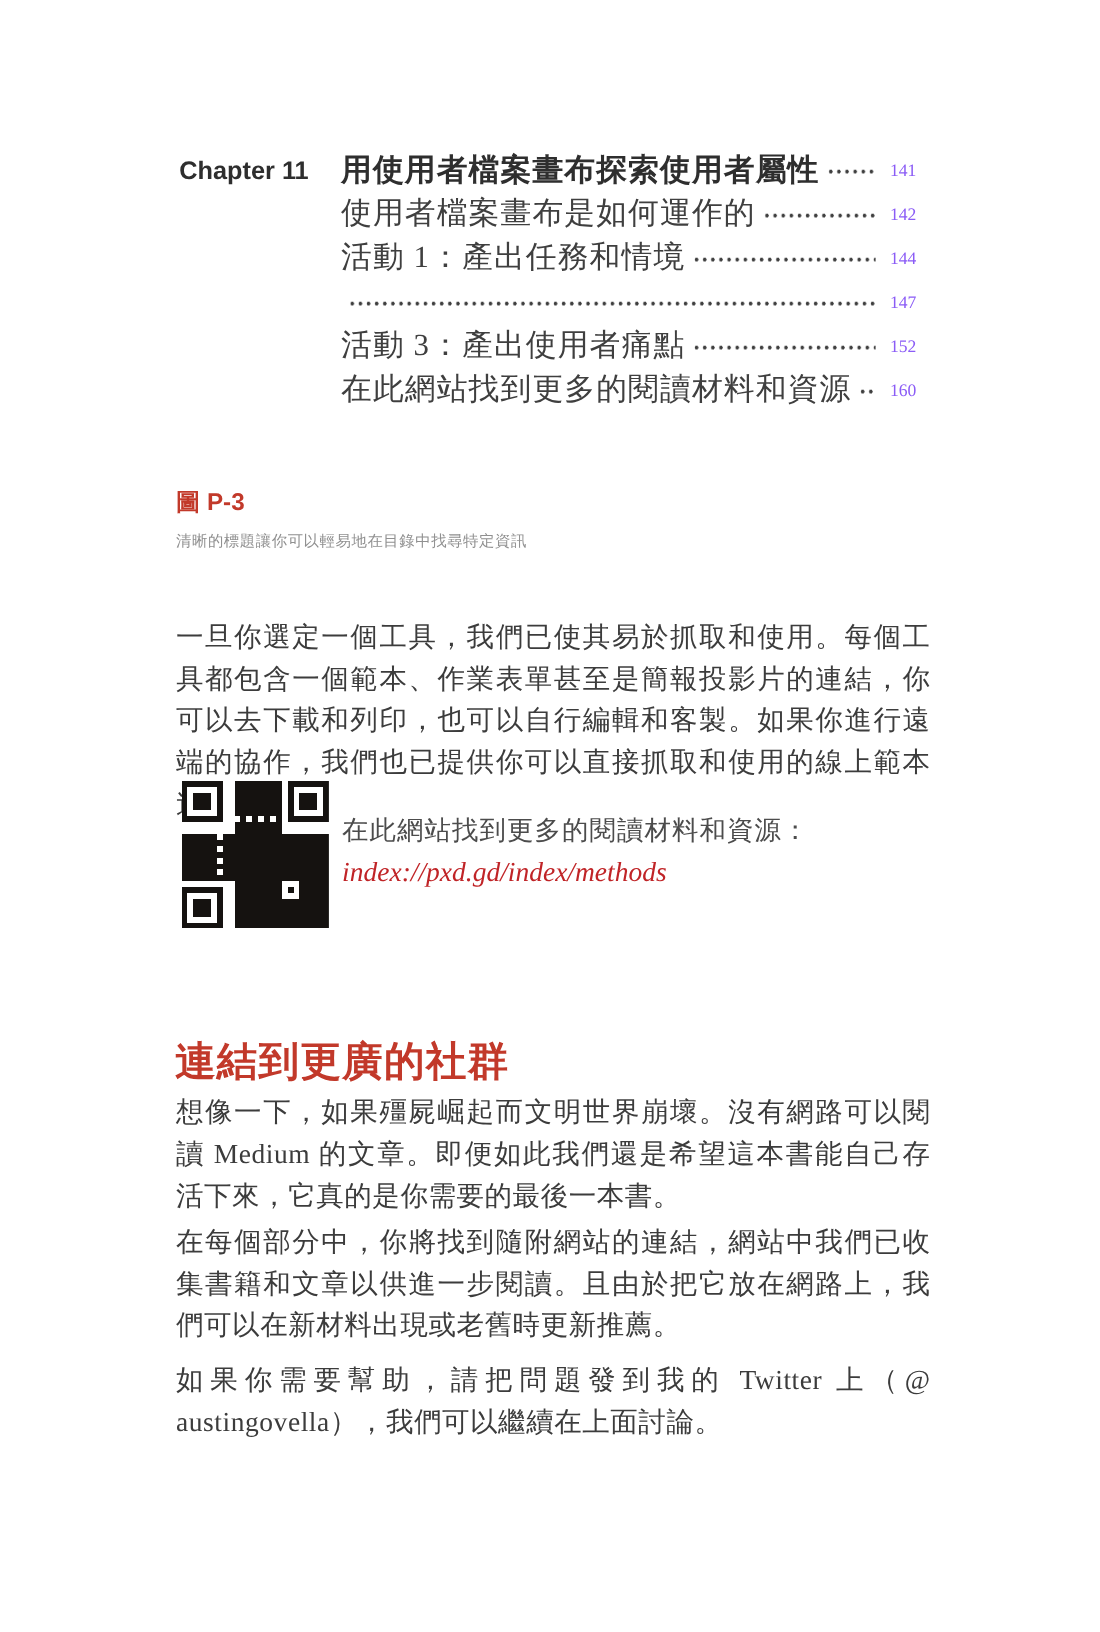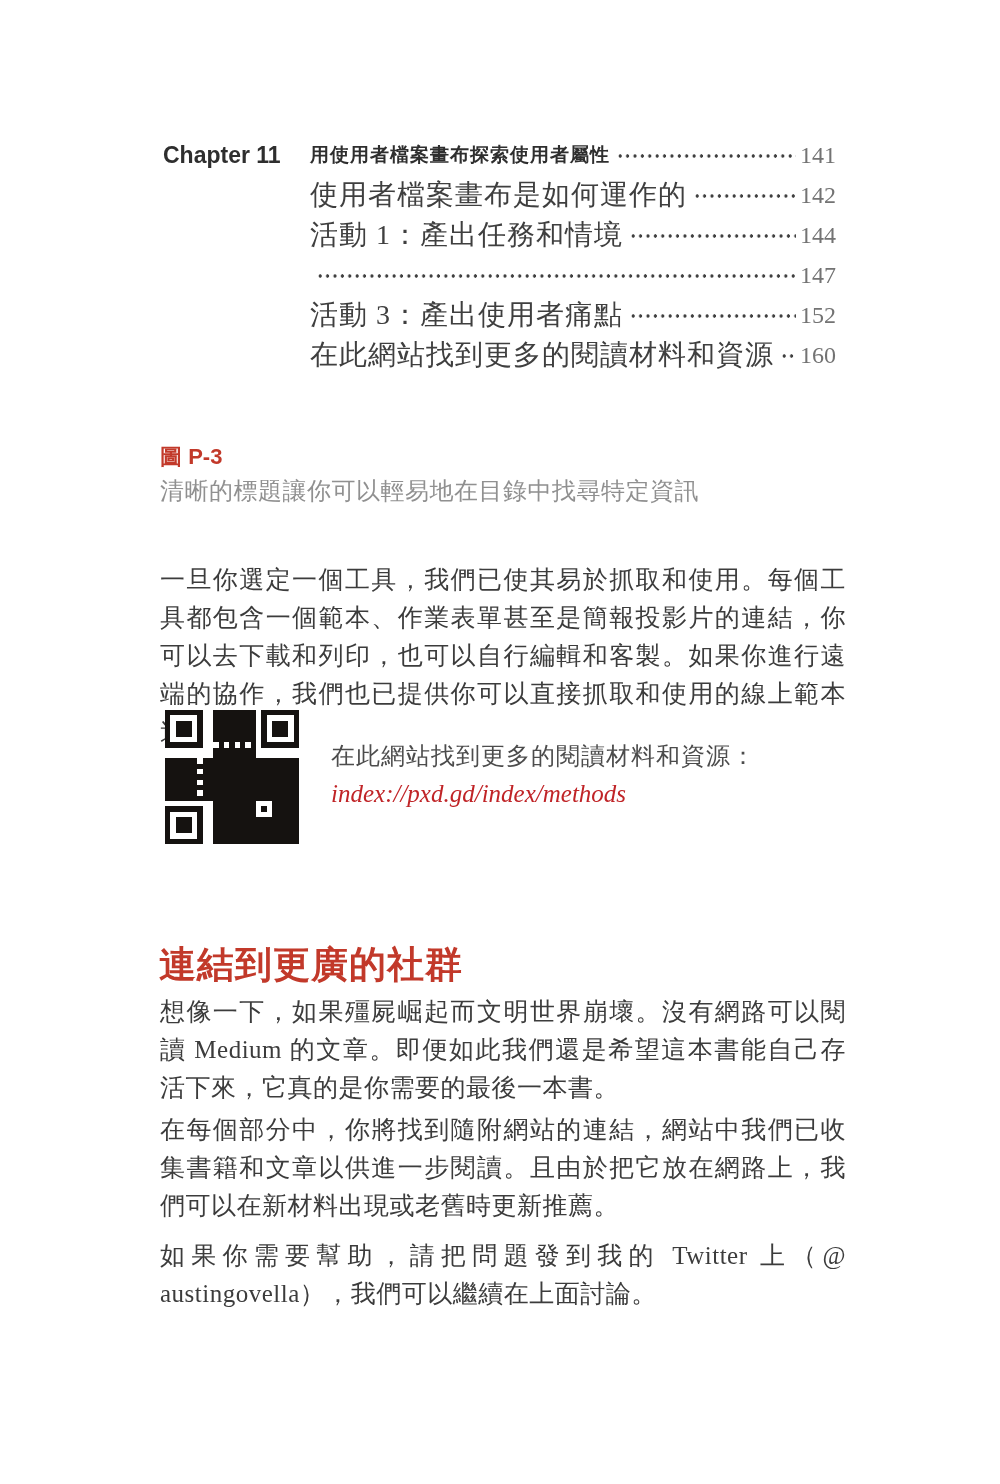--- a/index.html
+++ b/index.html
@@ -8,41 +8,41 @@
   .abs{position:absolute;}
 
   
   .toc{left:163px;top:129px;width:679px;}
   .toc-row{display:flex;align-items:flex-end;height:40px;}
   .toc-chapter{font-family:"Liberation Sans","DejaVu Sans",sans-serif;
                font-weight:bold;font-size:23px;color:#2e2e2e;width:147px;
                flex:none;line-height:28px;}
   .toc-title{font-size:28px;line-height:28px;color:#3f3f3f;letter-spacing:1px;flex:none;}
   .toc-row.lv1 .toc-title{font-family:"Liberation Sans","DejaVu Sans",sans-serif;
-               font-weight:bold;font-size:19px;color:#2e2e2e;}
+               font-weight:bold;font-size:28px;color:#2e2e2e;}
   .leader{flex:1;height:12px;margin:0 4px 7px 8px;
           background-image:radial-gradient(circle at 2.2px 50%,#3f3f3f 1.45px,rgba(0,0,0,0) 1.9px);
           background-size:7.4px 12px;background-repeat:repeat-x;}
-  .toc-page{font-size:24px;line-height:27px;color:#737373;flex:none;min-width:42px;text-align:left;}
+  .toc-page{font-size:16px;line-height:27px;color:#8b5cf6;flex:none;min-width:42px;text-align:center;}
 
   
   .fig-label{left:160px;top:444px;font-family:"Liberation Sans","DejaVu Sans",sans-serif;
              font-weight:bold;font-size:22px;line-height:26px;}
   .fig-caption{left:160px;top:478px;font-family:"Liberation Sans","DejaVu Sans",sans-serif;
-               font-size:24px;line-height:26px;color:#909090;letter-spacing:0.5px;}
+               font-size:14px;line-height:26px;color:#909090;letter-spacing:0.5px;}
 
   
   .para{width:686px;font-size:25px;line-height:38px;text-align:justify;
         text-justify:inter-character;color:#3c3c3c;letter-spacing:0.5px;}
   .p1{left:160px;top:536px;}
 
   
   .resources{left:165px;top:710px;display:flex;}
   .qr{width:134px;height:134px;flex:none;}
-  .res-text{margin-left:32px;padding-top:27px;}
+  .res-text{margin-left:12px;padding-top:27px;}
   .res-prompt{font-size:24px;line-height:38px;color:#4c4c4c;letter-spacing:1px;}
   .res-link{font-size:25px;line-height:38px;font-style:italic;text-decoration:none;display:inline-block;}
 
   
   .community-heading{left:159px;top:912px;font-family:"Liberation Sans","DejaVu Sans",sans-serif;
                      font-weight:bold;font-size:37px;line-height:44px;letter-spacing:1px;}
   .p2{left:160px;top:968px;}
   .p3{left:160px;top:1086px;}
   .p4{left:160px;top:1212px;}
 </style>

